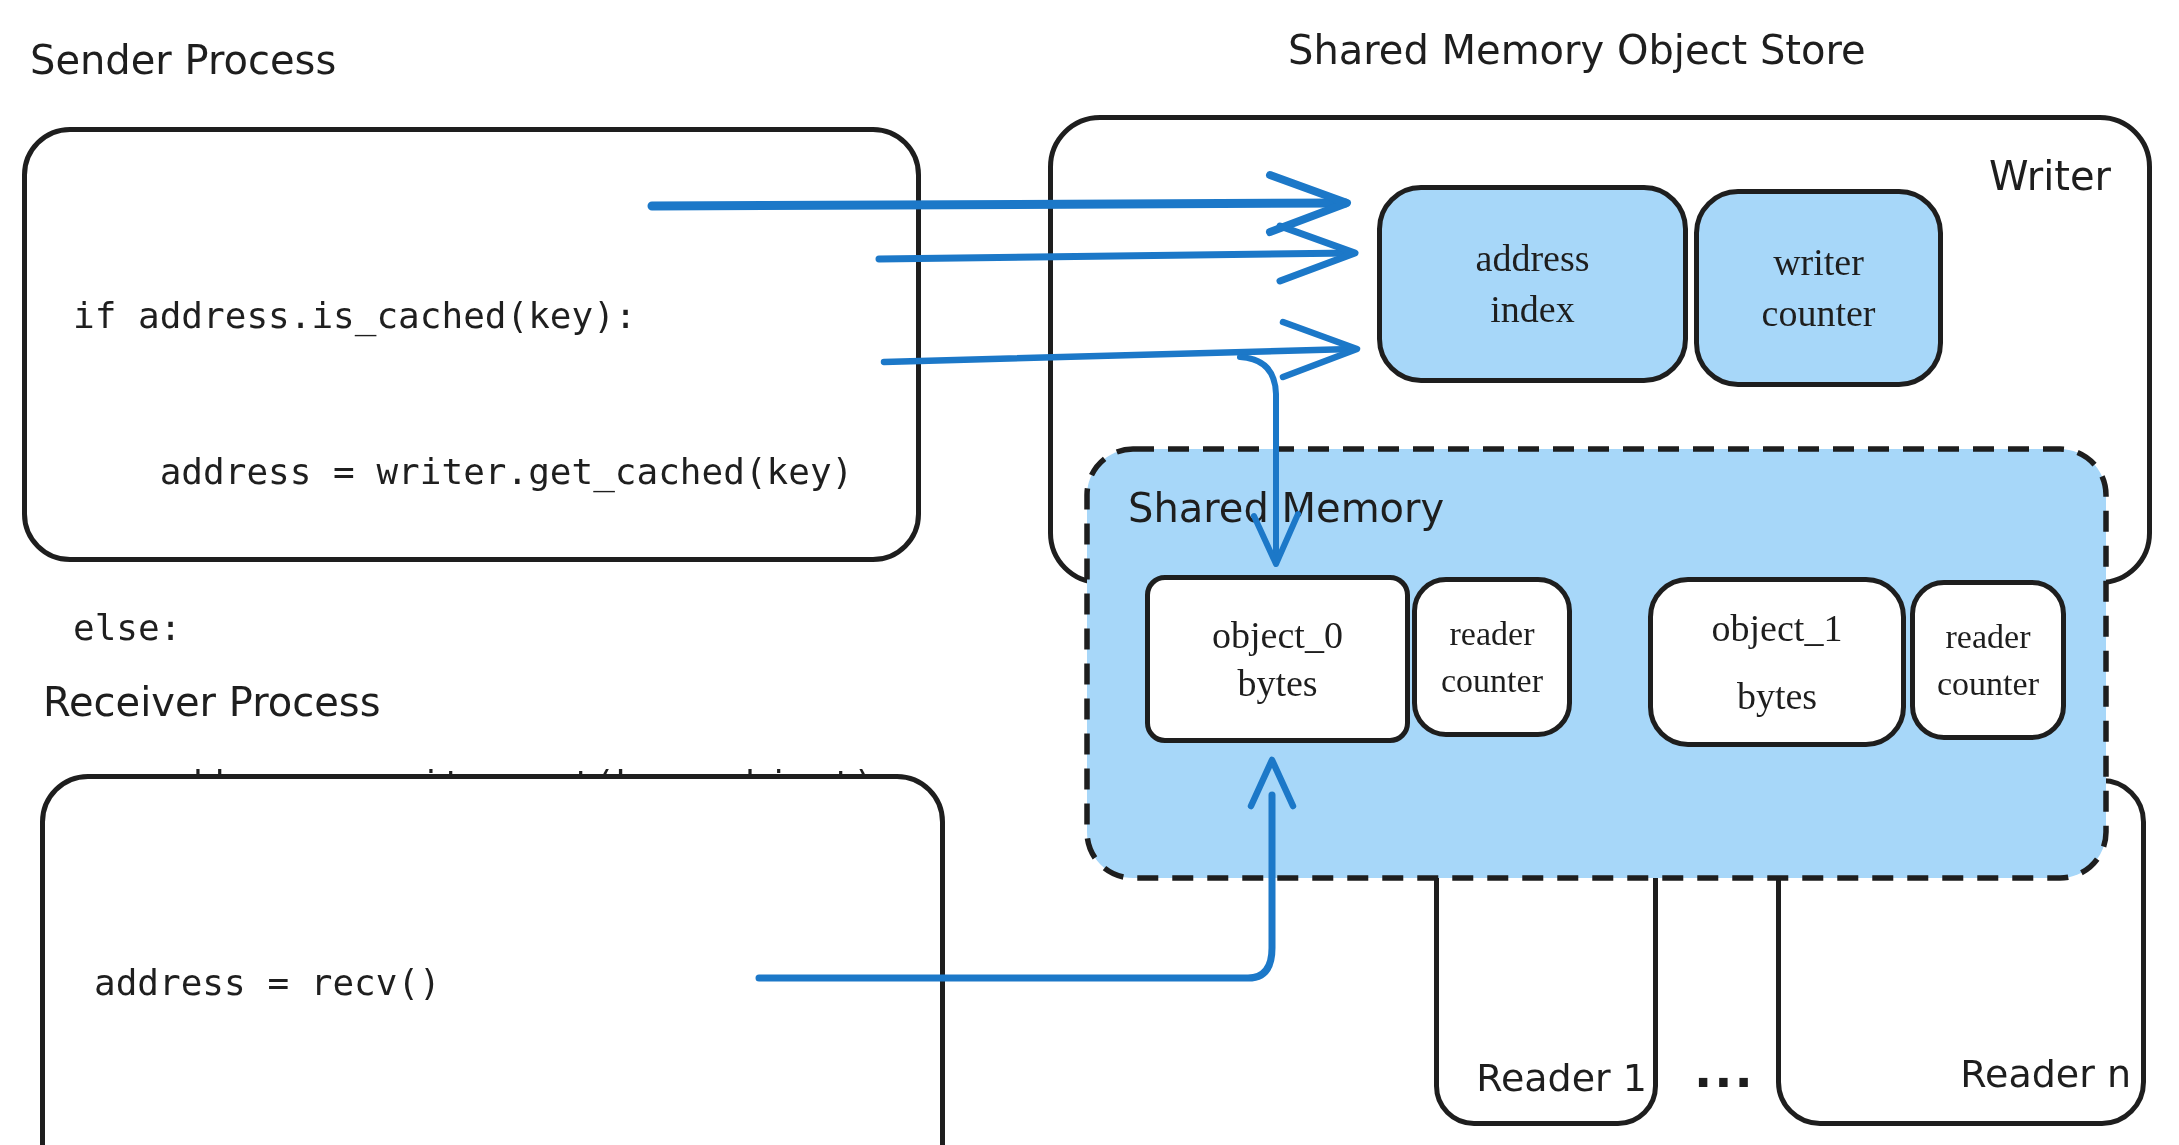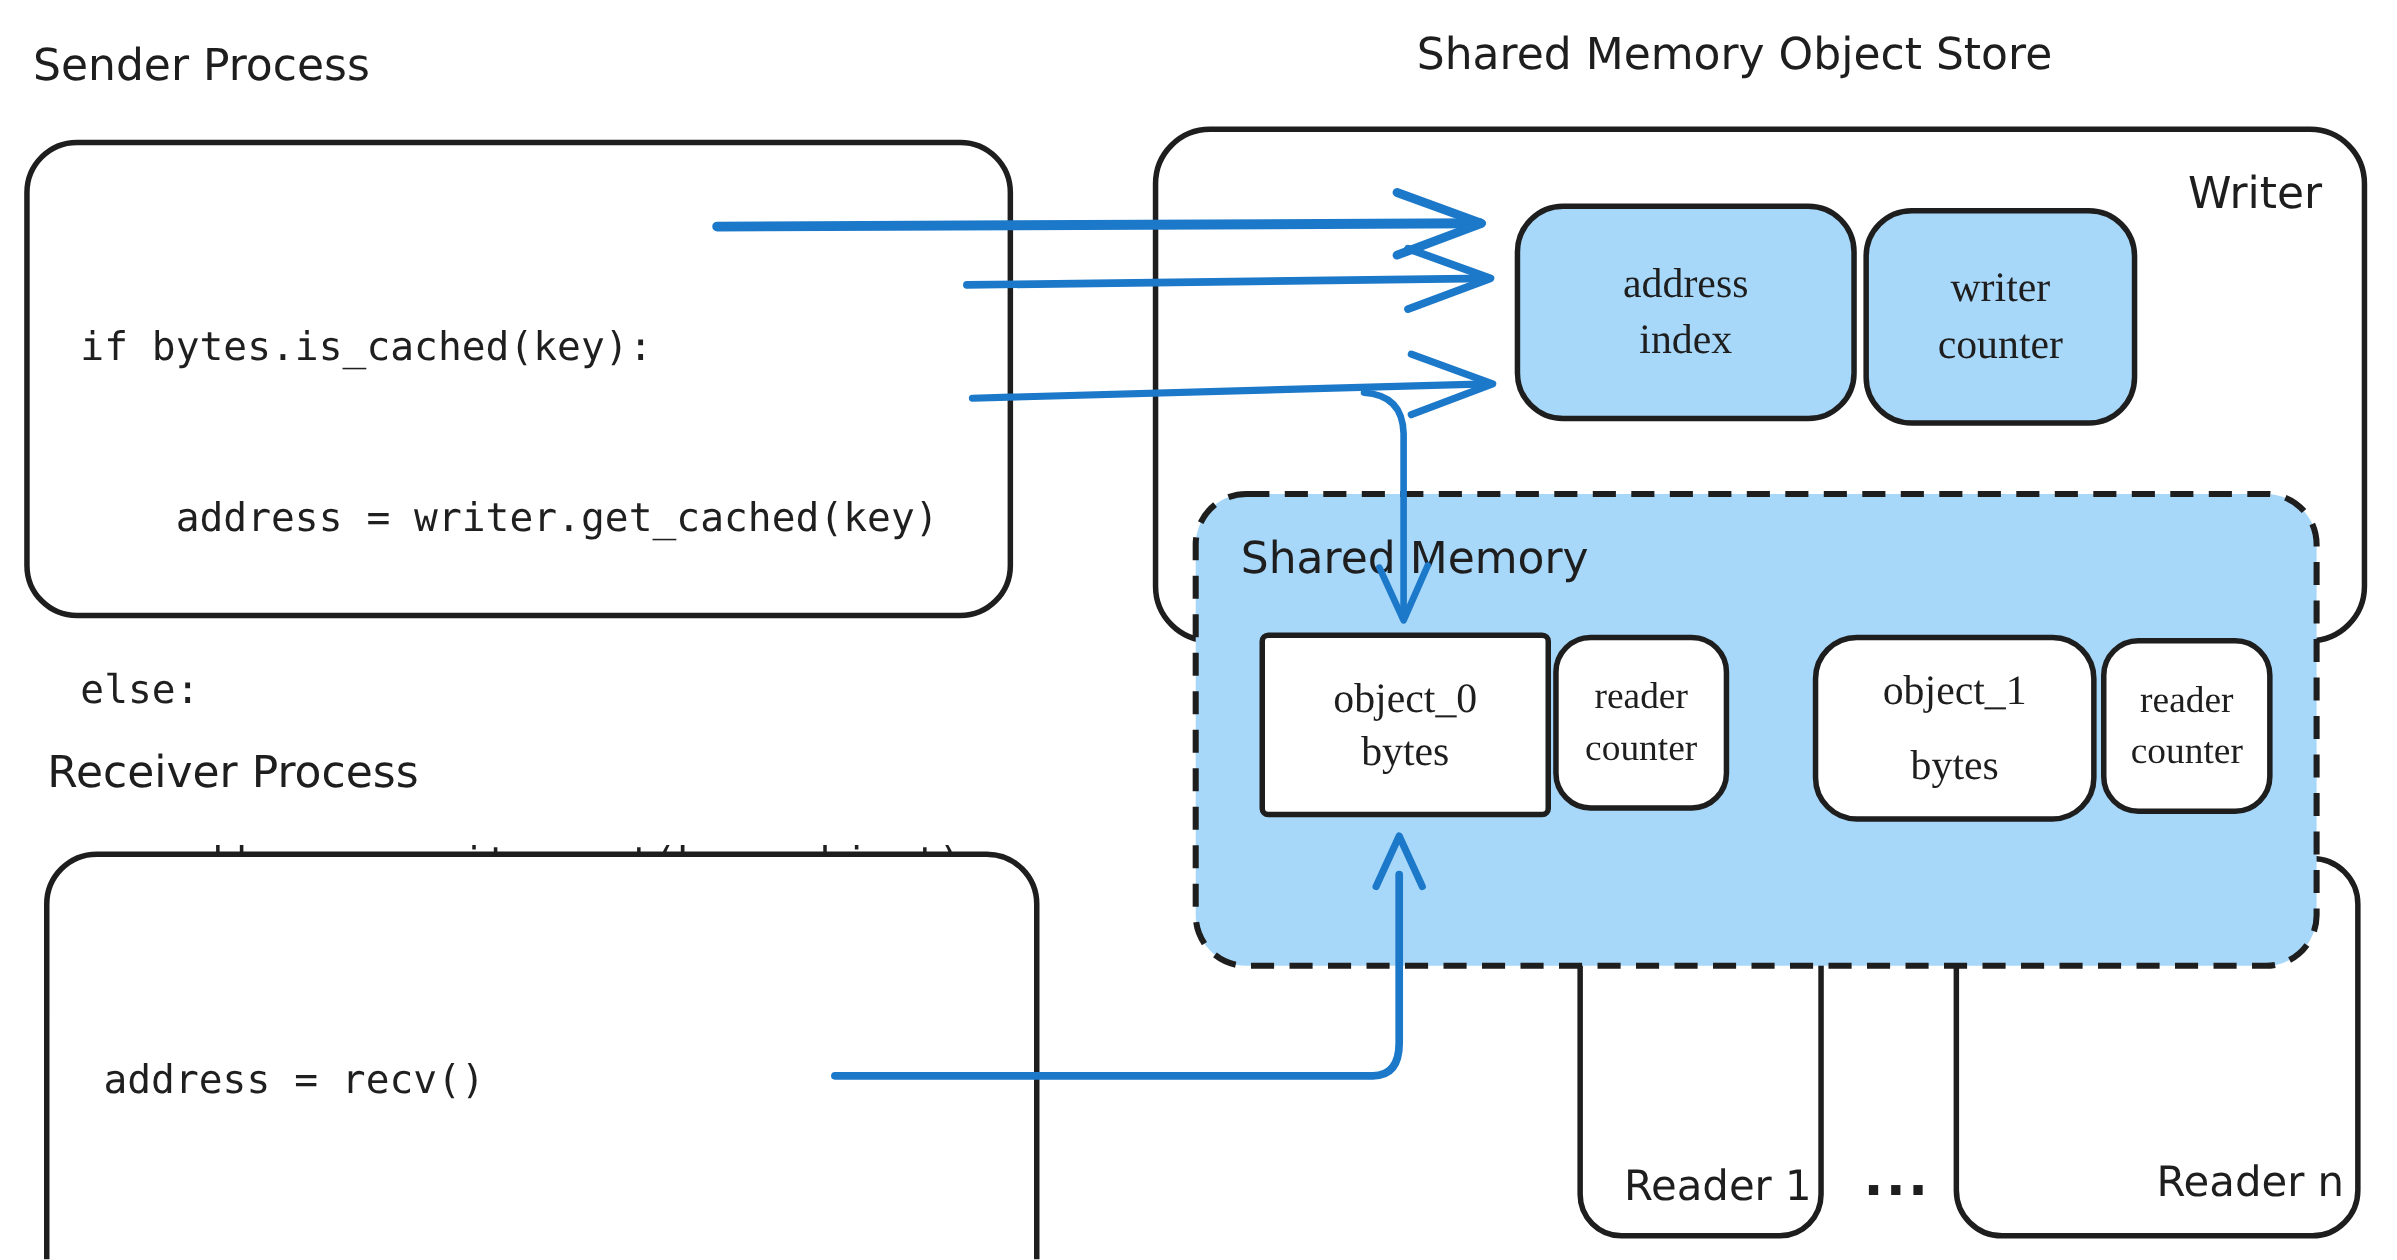--- a/index.html
+++ b/index.html
@@ -52,21 +52,21 @@
 </style>
 </head>
 <body>
 
 <div class="canvas">
 
   <div class="abs hand label-lg z2" style="left:30px;top:36px;">Sender Process</div>
 
   <div class="box z2" style="left:22px;top:127px;width:899px;height:435px;border-radius:48px;">
     <div class="codeblock" style="left:46px;top:54px;">
-      <div class="code-line">if bytes.is_cached(key):</div>
+      <div class="code-line">if address.is_cached(key):</div>
       <div class="code-line">    address = writer.get_cached(key)</div>
       <div class="code-line">else:</div>
       <div class="code-line">    address = writer.put(key, object)</div>
       <div class="code-line"></div>
       <div class="code-line">send(address)</div>
     </div>
   </div>
 
   <div class="abs hand label-lg z2" style="left:43px;top:678px;">Receiver Process</div>
 
@@ -108,21 +108,21 @@
 
 
   <div class="dots hand z2" style="left:1694px;top:1042px;">...</div>
 
   <svg class="z3" width="2179" height="1145" viewBox="0 0 2179 1145">
     <rect x="1087" y="449" width="1019" height="429" rx="46" ry="46" fill="#a7d7f9" stroke="#1e1e1e" stroke-width="5.5" stroke-dasharray="21 14"></rect>
   </svg>
 
   <div class="abs hand label-lg z4" style="left:1128px;top:484px;">Shared Memory</div>
 
-  <div class="box z4" style="left:1145px;top:575px;width:265px;height:168px;border-radius:8px;">
+  <div class="box z4" style="left:1145px;top:575px;width:265px;height:168px;border-radius:20px;">
     <div class="two-line hand" style="font-size:38px;line-height:48px;">
       <span>object_0</span>
       <span>bytes</span>
     </div>
   </div>
 
   <div class="box z4" style="left:1412px;top:577px;width:160px;height:160px;border-radius:34px;">
     <div class="two-line hand" style="font-size:34px;line-height:47px;">
       <span>reader</span>
       <span>counter</span>

